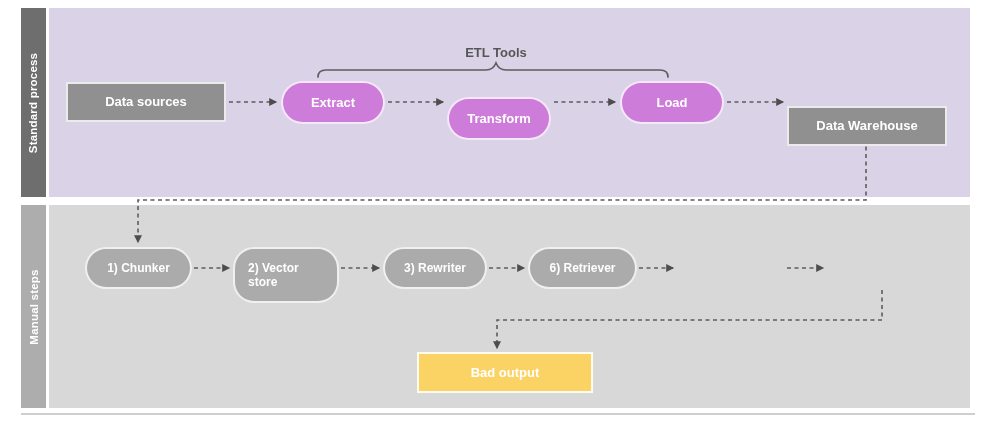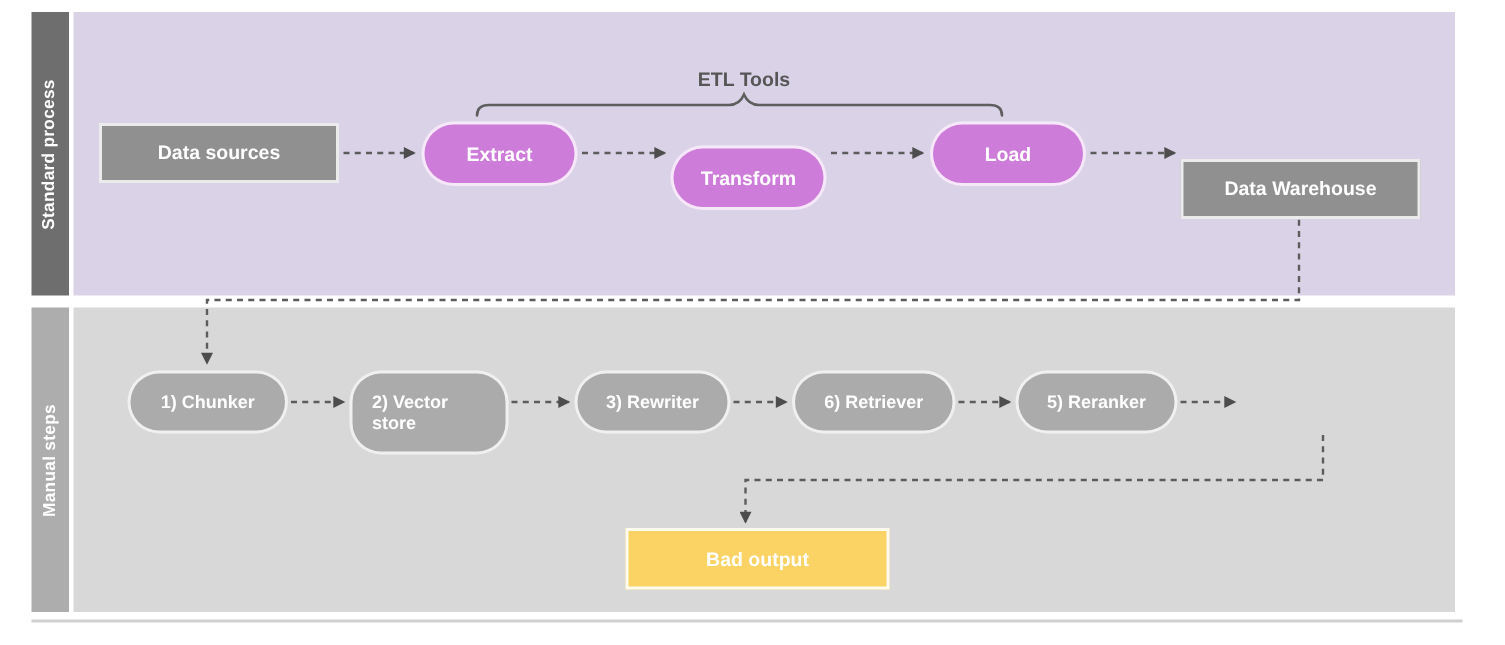--- a/index.html
+++ b/index.html
@@ -164,16 +164,15 @@
   <div class="node rect-node node-data-sources">Data sources</div>
   <div class="node pill-purple node-extract">Extract</div>
   <div class="node pill-purple node-transform">Transform</div>
   <div class="node pill-purple node-load">Load</div>
   <div class="node rect-node node-data-warehouse">Data Warehouse</div>
 
   <div class="node pill-gray node-chunker">1) Chunker</div>
   <div class="node pill-gray node-vector-store">2) Vector store</div>
   <div class="node pill-gray node-rewriter">3) Rewriter</div>
   <div class="node pill-gray node-retriever">6) Retriever</div>
-  <div class="node pill-gray node-reranker">5) Reranker</div>
   <div class="node node-bad-output">Bad output</div>
 
 </div>
 
 </body></html>

